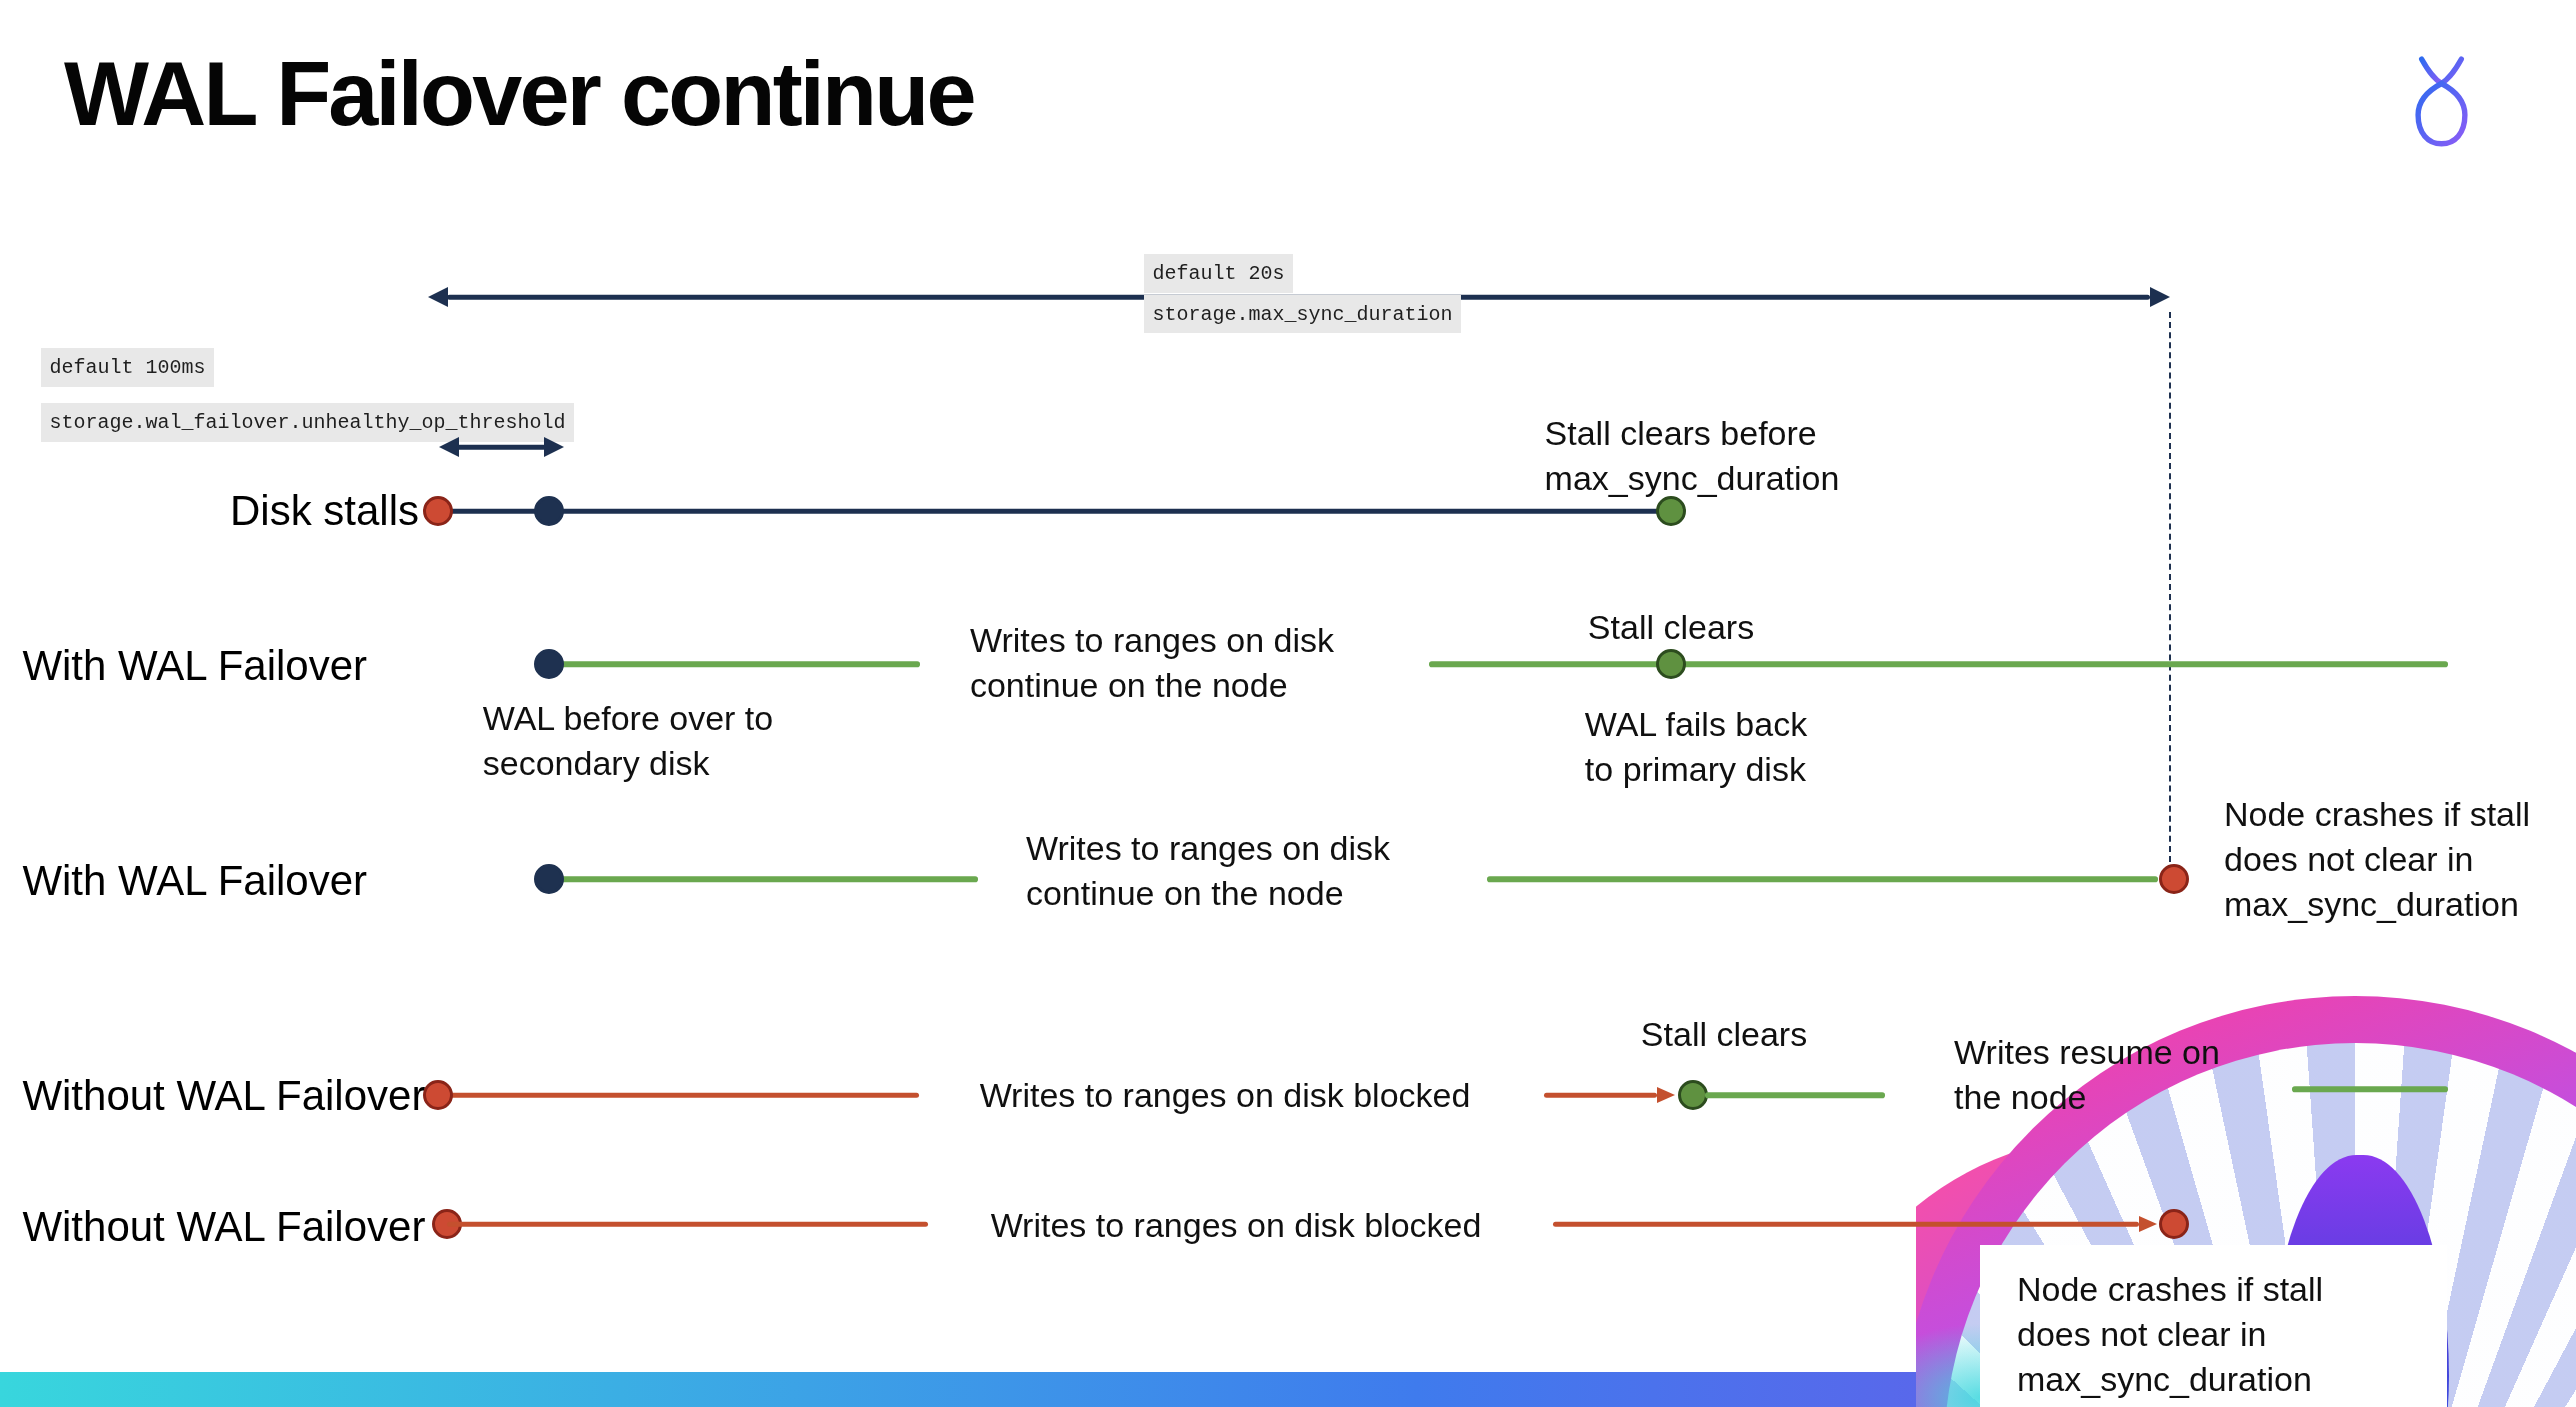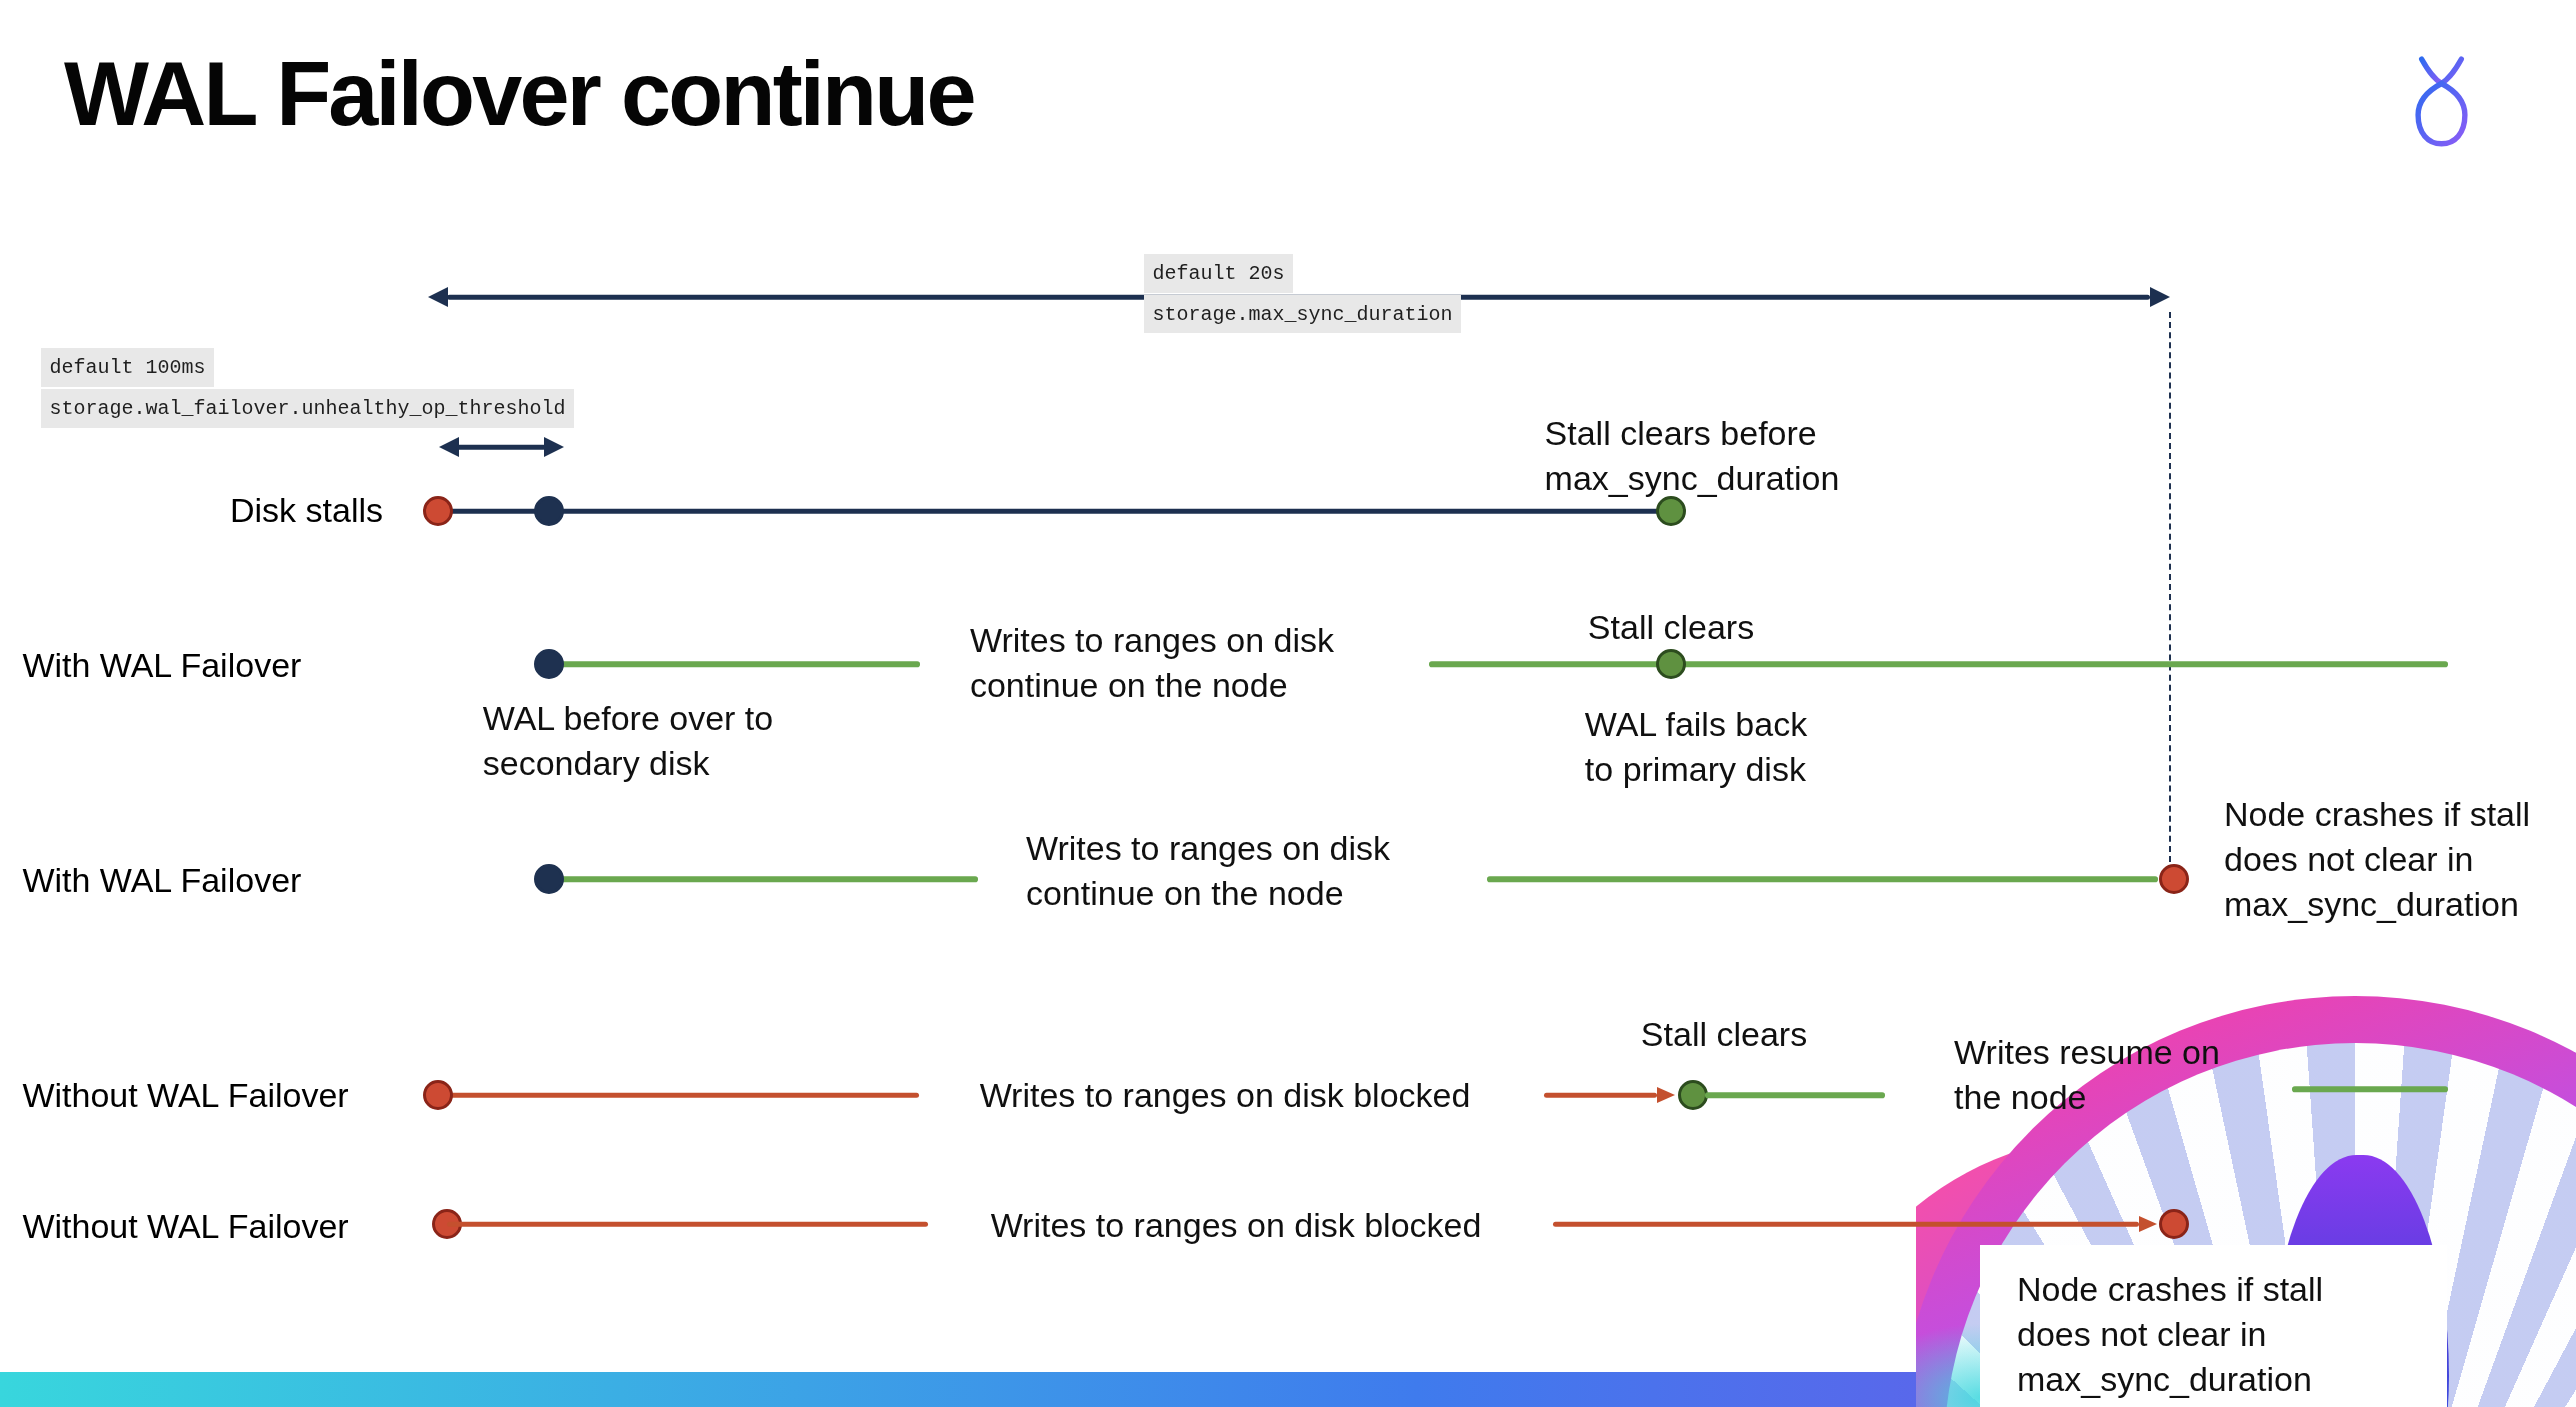--- a/index.html
+++ b/index.html
@@ -14,21 +14,21 @@
   .mono-block{
     position:absolute;font-family:"Liberation Mono",monospace;font-size:20px;
     line-height:37px;color:#1f1f1f;
   }
   .mono-block span{display:inline-block;background:#e8e8e8;padding:0.9px 8.4px;}
   .note{
     position:absolute;font-size:34px;line-height:45px;color:#101010;text-align:left;
     white-space:pre-line;transform:translateX(-50%);
   }
   .note.left-align{text-align:left;transform:none;}
-  .row-label{position:absolute;font-size:34px;line-height:45px;color:#000;}
+  .row-label{position:absolute;font-size:42px;line-height:45px;color:#000;}
   .hline{position:absolute;transform:translateY(-50%);border-radius:2.8px;}
   .navy{background:#1d3050;height:4.7px;}
   .green{background:#6aa84f;height:5.6px;}
   .red{background:#c4502e;height:4.7px;}
   .dot{position:absolute;width:24px;height:24px;border-radius:50%;border:3.7px solid;transform:translate(-50%,-50%);}
   .red-dot{background:#cd4a33;border-color:#8a2418;}
   .green-dot{background:#5f9140;border-color:#2c4c1e;}
   .navy-dot{background:#1e3150;border-color:#1e3150;}
   .tri{position:absolute;width:0;height:0;transform:translateY(-50%);}
   .tri.tleft{border-top:10.3px solid transparent;border-bottom:10.3px solid transparent;border-right:20.6px solid #1d3050;}
@@ -107,21 +107,21 @@
 
   <div class="mono-block" style="left:1144px;top:254px">
     <div><span>default 20s</span></div>
     <div style="margin-top:1.9px"><span>storage.max_sync_duration</span></div>
   </div>
 
   <div class="vdash" style="left:2169px;top:312px;height:550px"></div>
 
   <div class="mono-block" style="left:41px;top:348px">
     <div><span>default 100ms</span></div>
-    <div style="margin-top:2px"><span>storage.wal_failover.unhealthy_op_threshold</span></div>
+    <div style="margin-top:16px"><span>storage.wal_failover.unhealthy_op_threshold</span></div>
   </div>
   <div class="tri tleft" style="left:439px;top:447px"></div>
   <div class="hline navy" style="left:456px;top:447px;width:90px"></div>
   <div class="tri tright" style="left:544px;top:447px"></div>
 
   <div class="row-label" style="left:230px;top:488px">Disk stalls</div>
   <div class="hline navy" style="left:438px;top:511px;width:1233px"></div>
   <div class="dot red-dot" style="left:438px;top:511px"></div>
   <div class="dot navy-dot" style="left:549px;top:511px"></div>
   <div class="dot green-dot" style="left:1671px;top:511px"></div>

